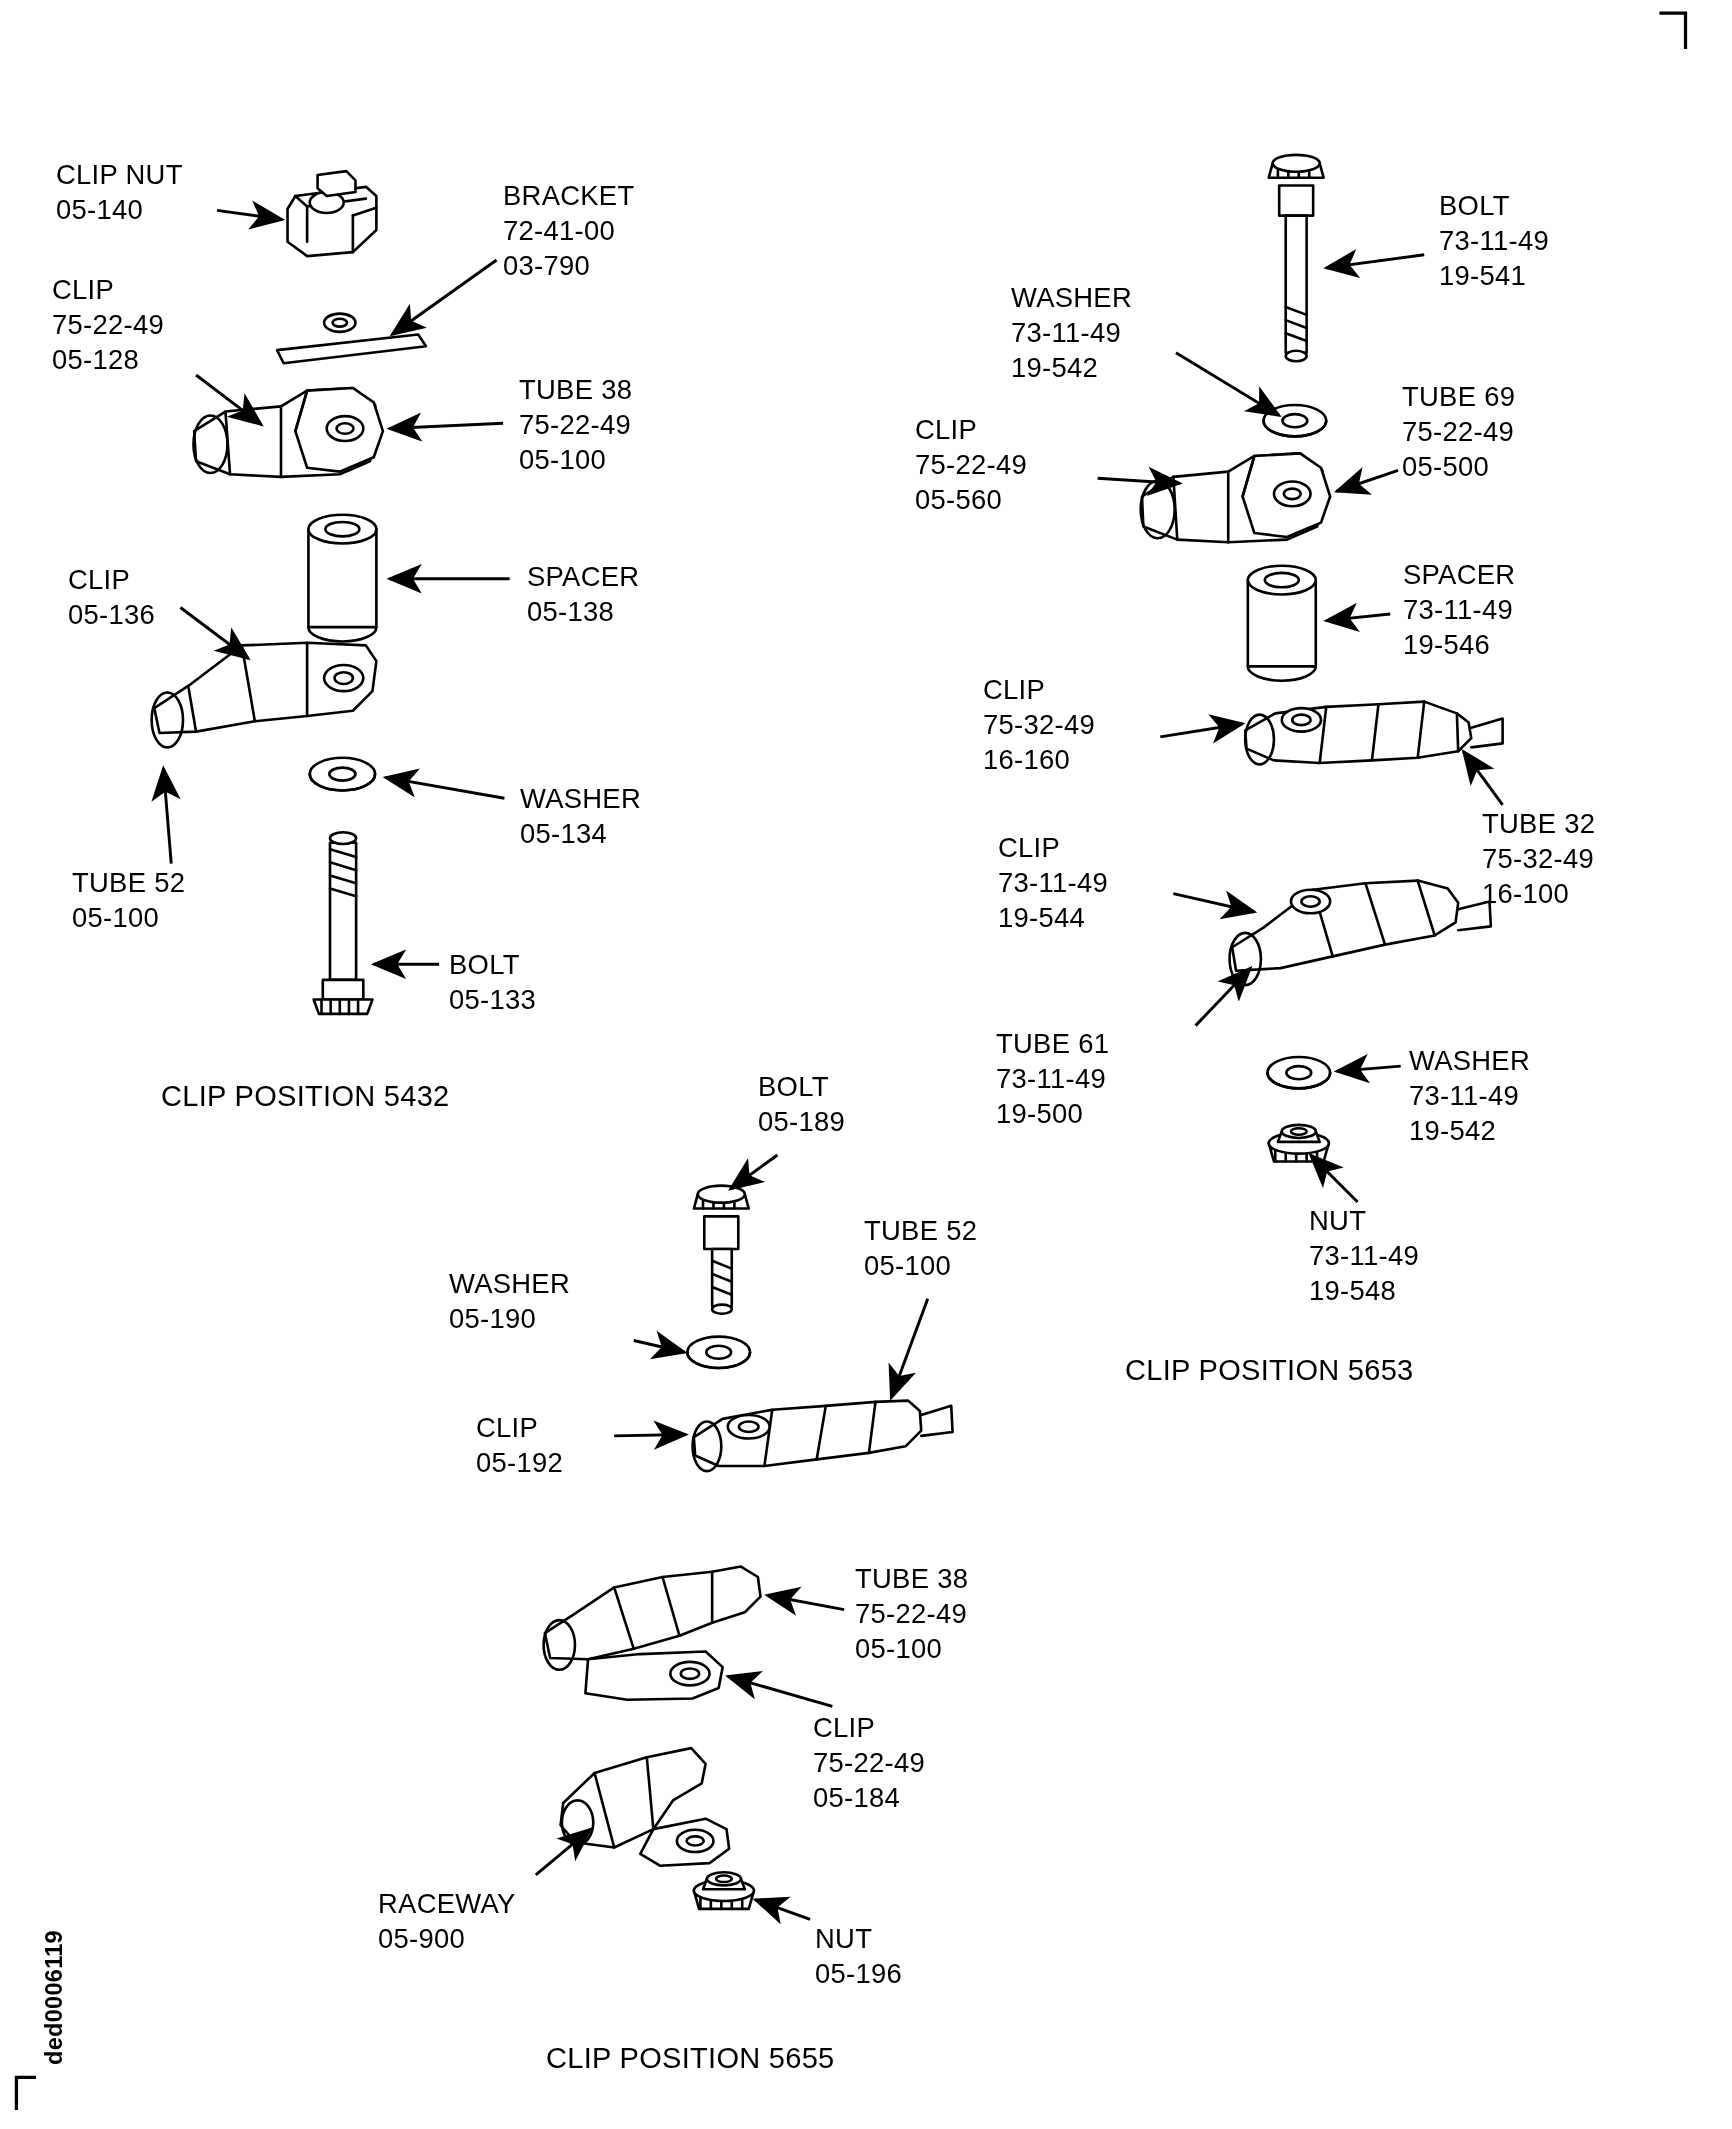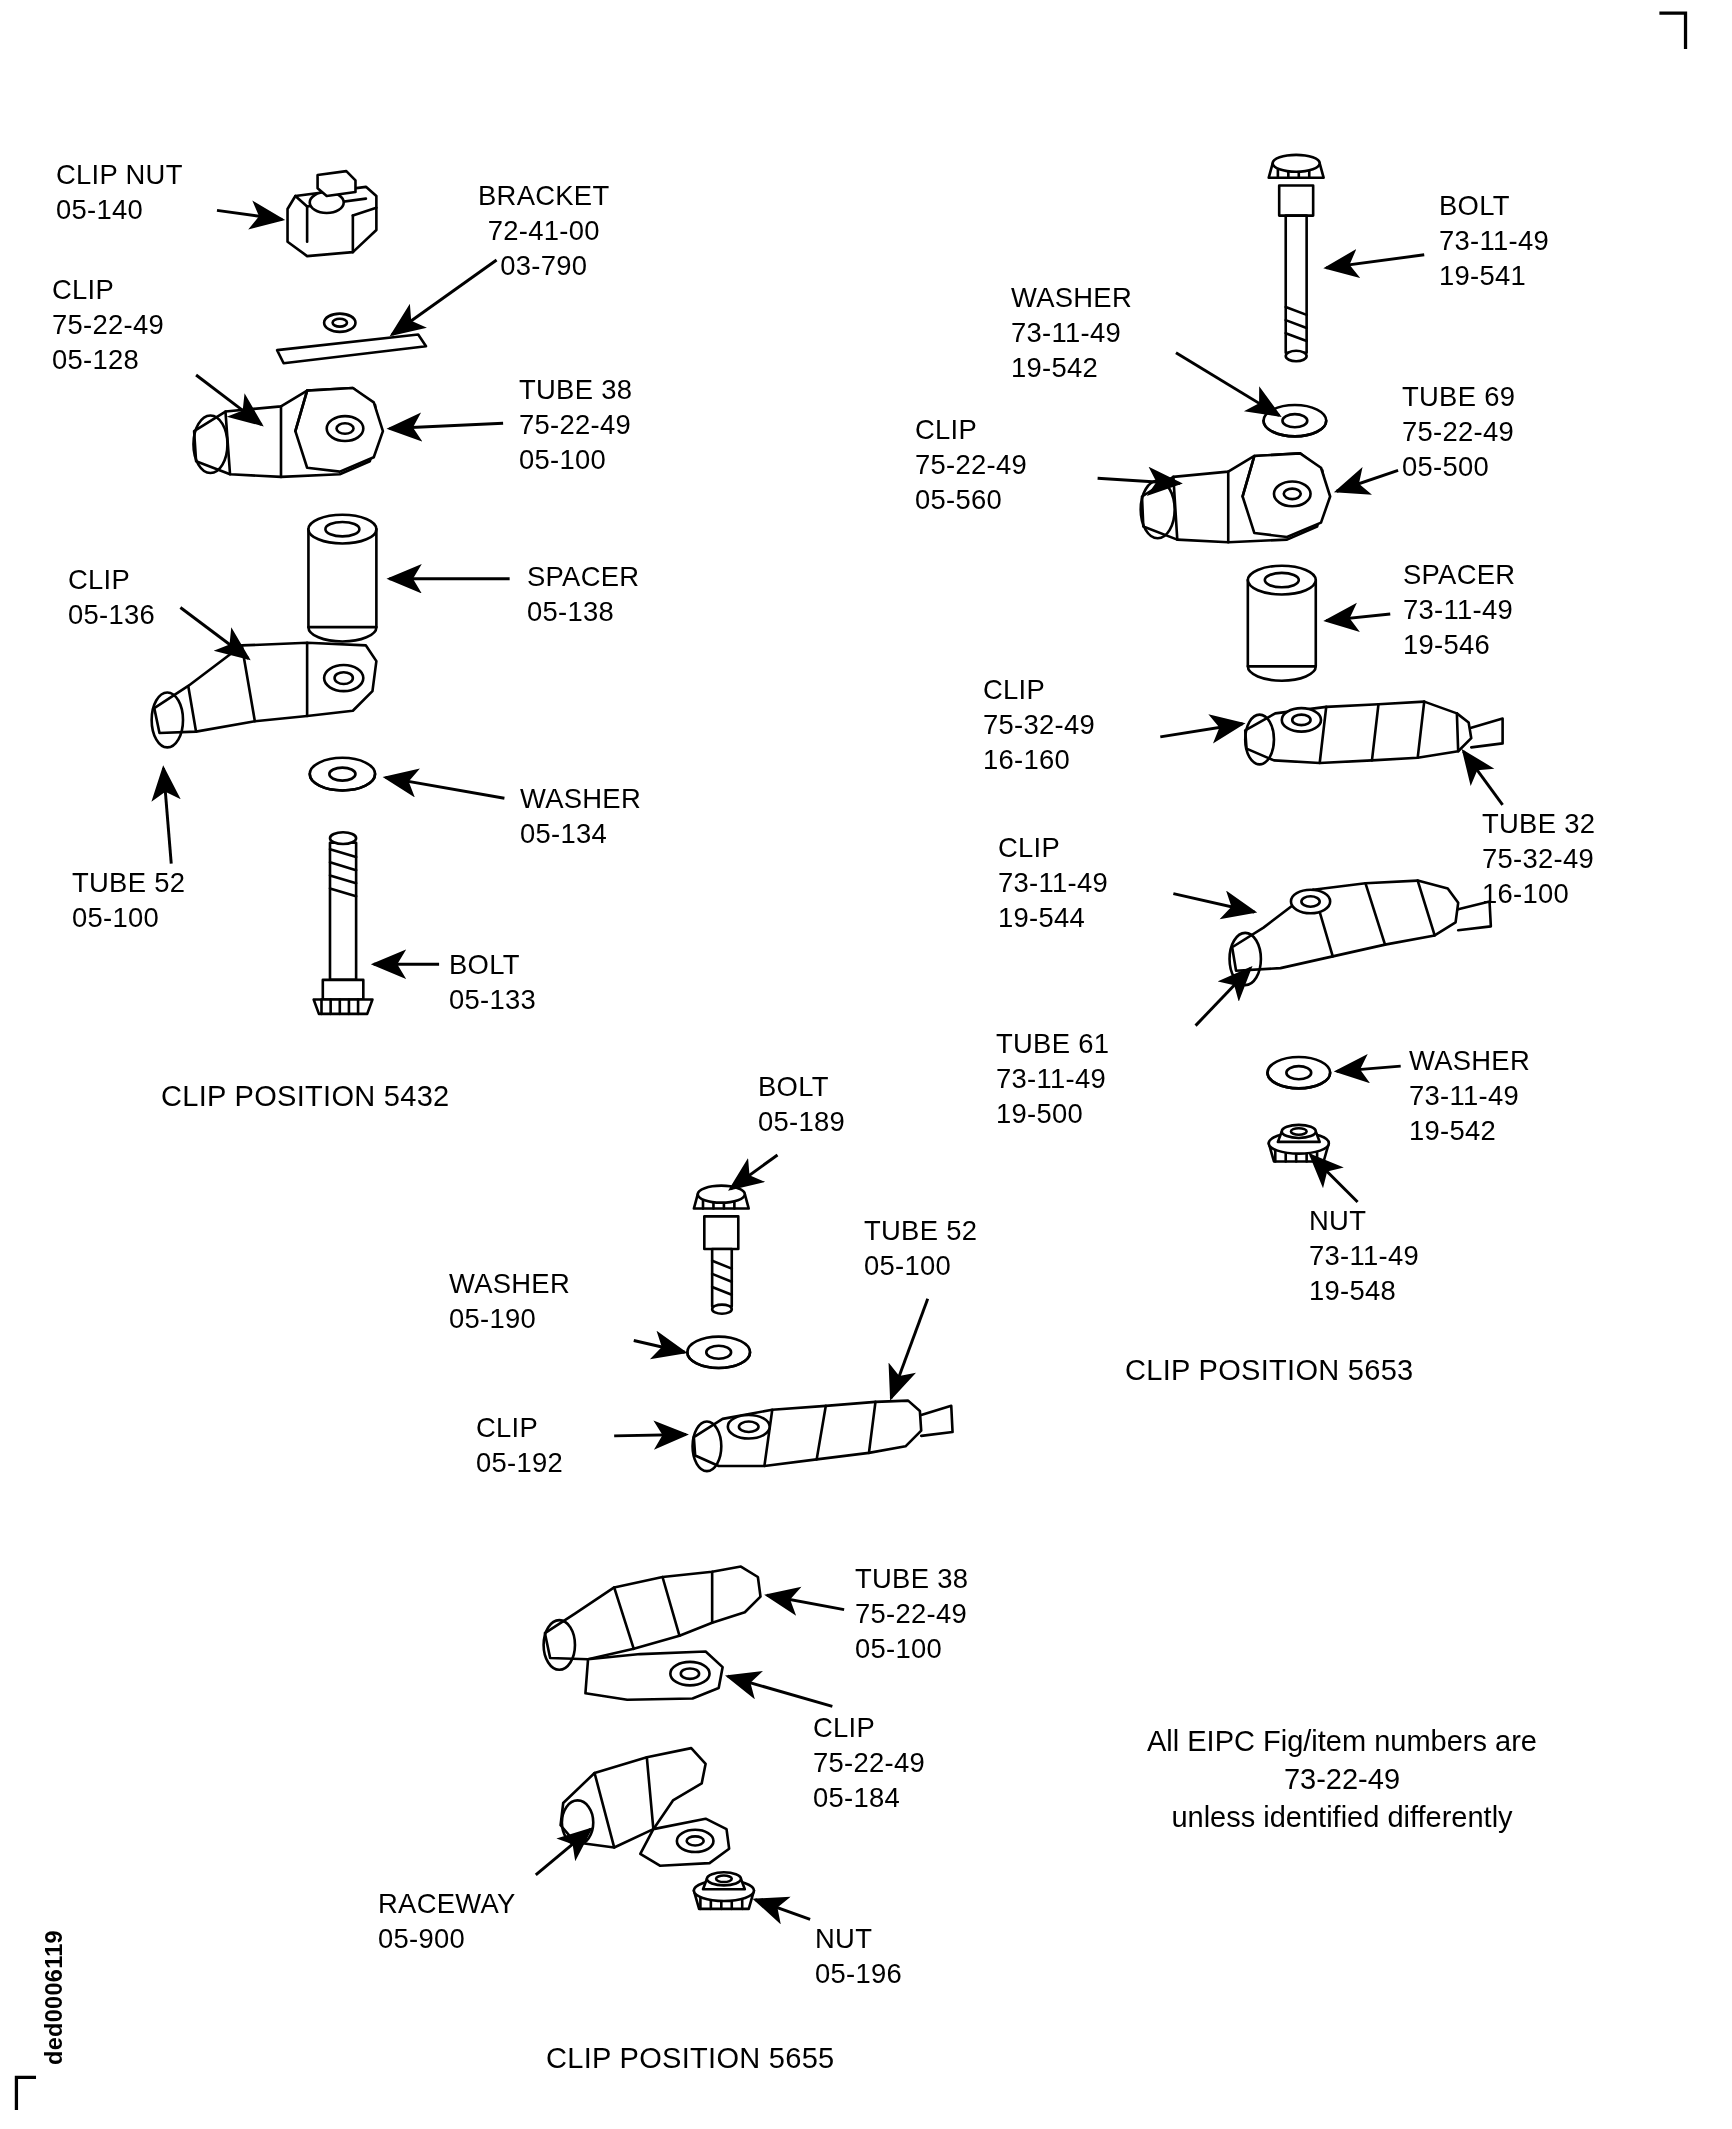--- a/index.html
+++ b/index.html
@@ -288,21 +288,21 @@
     <line class="leader" x1="1420" y1="1988" x2="1364" y2="2140" marker-end="url(#ah)"></line>
     <line class="leader" x1="940" y1="2198" x2="1050" y2="2196" marker-end="url(#ah)"></line>
     <line class="leader" x1="1292" y1="2464" x2="1174" y2="2442" marker-end="url(#ah)"></line>
     <line class="leader" x1="1274" y1="2612" x2="1114" y2="2566" marker-end="url(#ah)"></line>
     <line class="leader" x1="820" y1="2870" x2="904" y2="2800" marker-end="url(#ah)"></line>
     <line class="leader" x1="1240" y1="2938" x2="1156" y2="2908" marker-end="url(#ah)"></line>
   </svg>
 
   <div class="lbl" style="left:56px; top:157px;">CLIP NUT
 05-140</div>
-  <div class="lbl" style="left:478px; top:178px;text-align:center;">BRACKET
+  <div class="lbl" style="left:503px; top:178px;">BRACKET
 72-41-00
 03-790</div>
   <div class="lbl" style="left:52px; top:272px;">CLIP
 75-22-49
 05-128</div>
   <div class="lbl" style="left:519px; top:372px;">TUBE 38
 75-22-49
 05-100</div>
   <div class="lbl" style="left:68px; top:562px;">CLIP
 05-136</div>
@@ -364,20 +364,17 @@
 05-100</div>
   <div class="lbl" style="left:813px; top:1710px;">CLIP
 75-22-49
 05-184</div>
   <div class="lbl" style="left:378px; top:1886px;">RACEWAY
 05-900</div>
   <div class="lbl" style="left:815px; top:1921px;">NUT
 05-196</div>
   <div class="caption" style="left:546px; top:2040px;text-align:right;">CLIP POSITION 5655</div>
 
-  <div class="note" style="left:1071px; top:1722px; width:542px;">All EIPC Fig/item numbers are
-73-22-49
-unless identified differently</div>
 
   <div class="docid" style="left:41px; top:2065px;">ded0006119</div>
 
 </div>
 
 
 </body></html>

